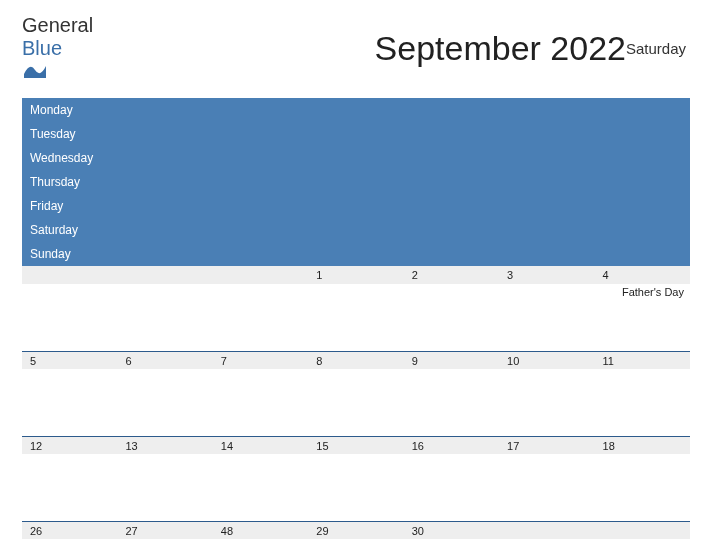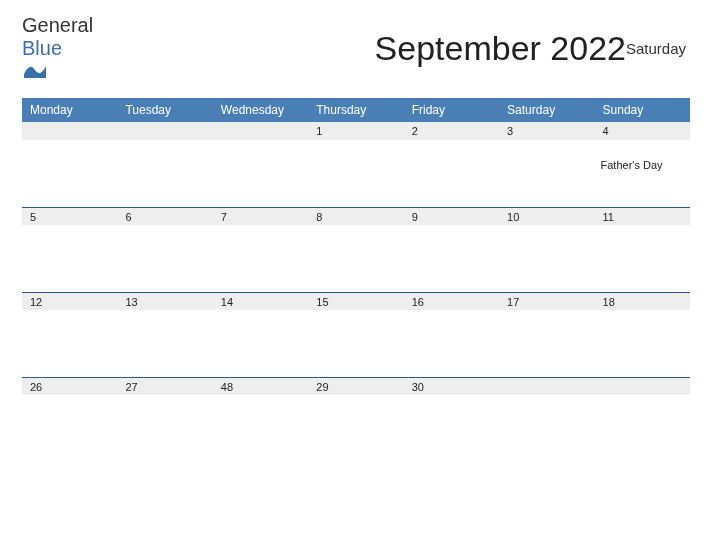--- a/index.html
+++ b/index.html
@@ -48,20 +48,21 @@
       color: #333;
       padding-right: 4px;
     }
     .calendar {
       width: 668px;
       margin: 8px auto 0 auto;
     }
     .day-header {
       display: flex;
       background: #4a7fb5;
+      flex-direction: column;
     }
     .day-header-cell {
       flex: 1;
       padding: 5px 8px;
       font-size: 12px;
       color: #ffffff;
       border-right: 1px solid rgba(255,255,255,0);
     }
     .number-row {
       background: #eee;
@@ -74,23 +75,24 @@
       padding: 3px 8px;
       font-size: 11px;
       color: #222;
     }
     .body-row {
       display: flex;
       height: 67px;
     }
     .body-cell {
       flex: 1;
-      padding: 19px 6px;
+      padding: 2px 6px;
       font-size: 11px;
       color: #222;
+      text-align: right;
     }
     .first-num-row { border-top: none; }
   </style>
 </head>
 <body>
 
 <div class="header">
   <div class="logo">
     <span class="logo-general">General</span>
     <span class="logo-blue">Blue</span>

